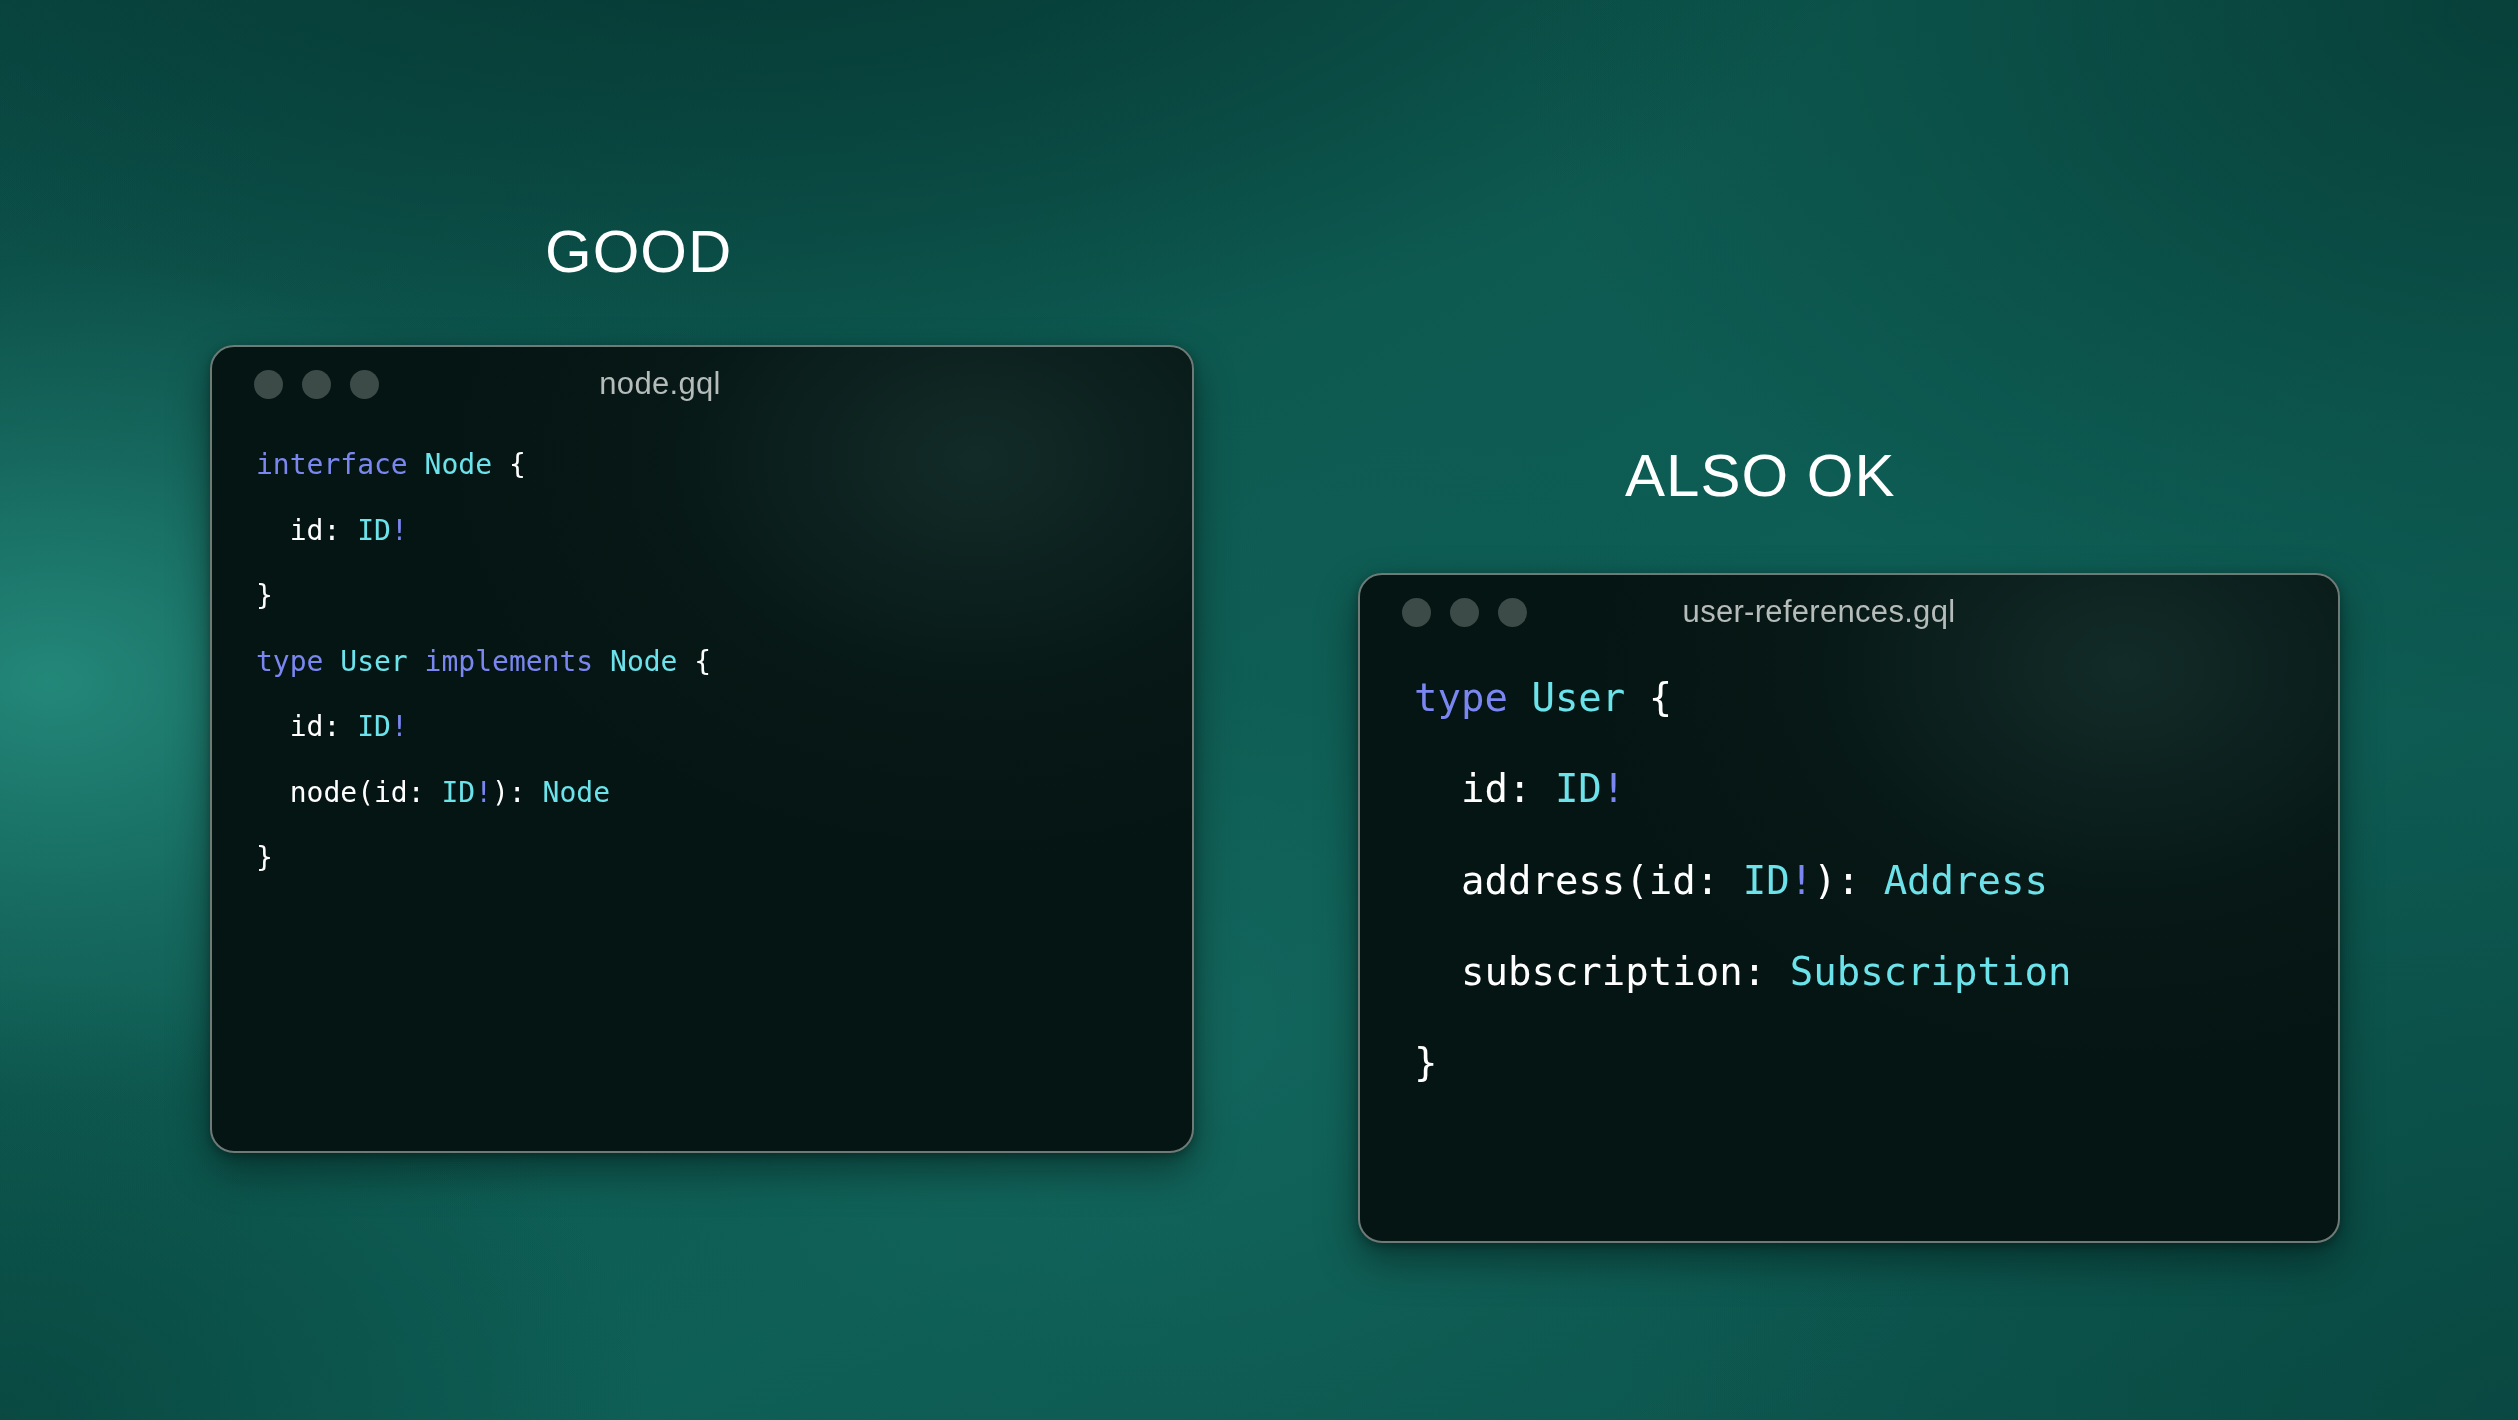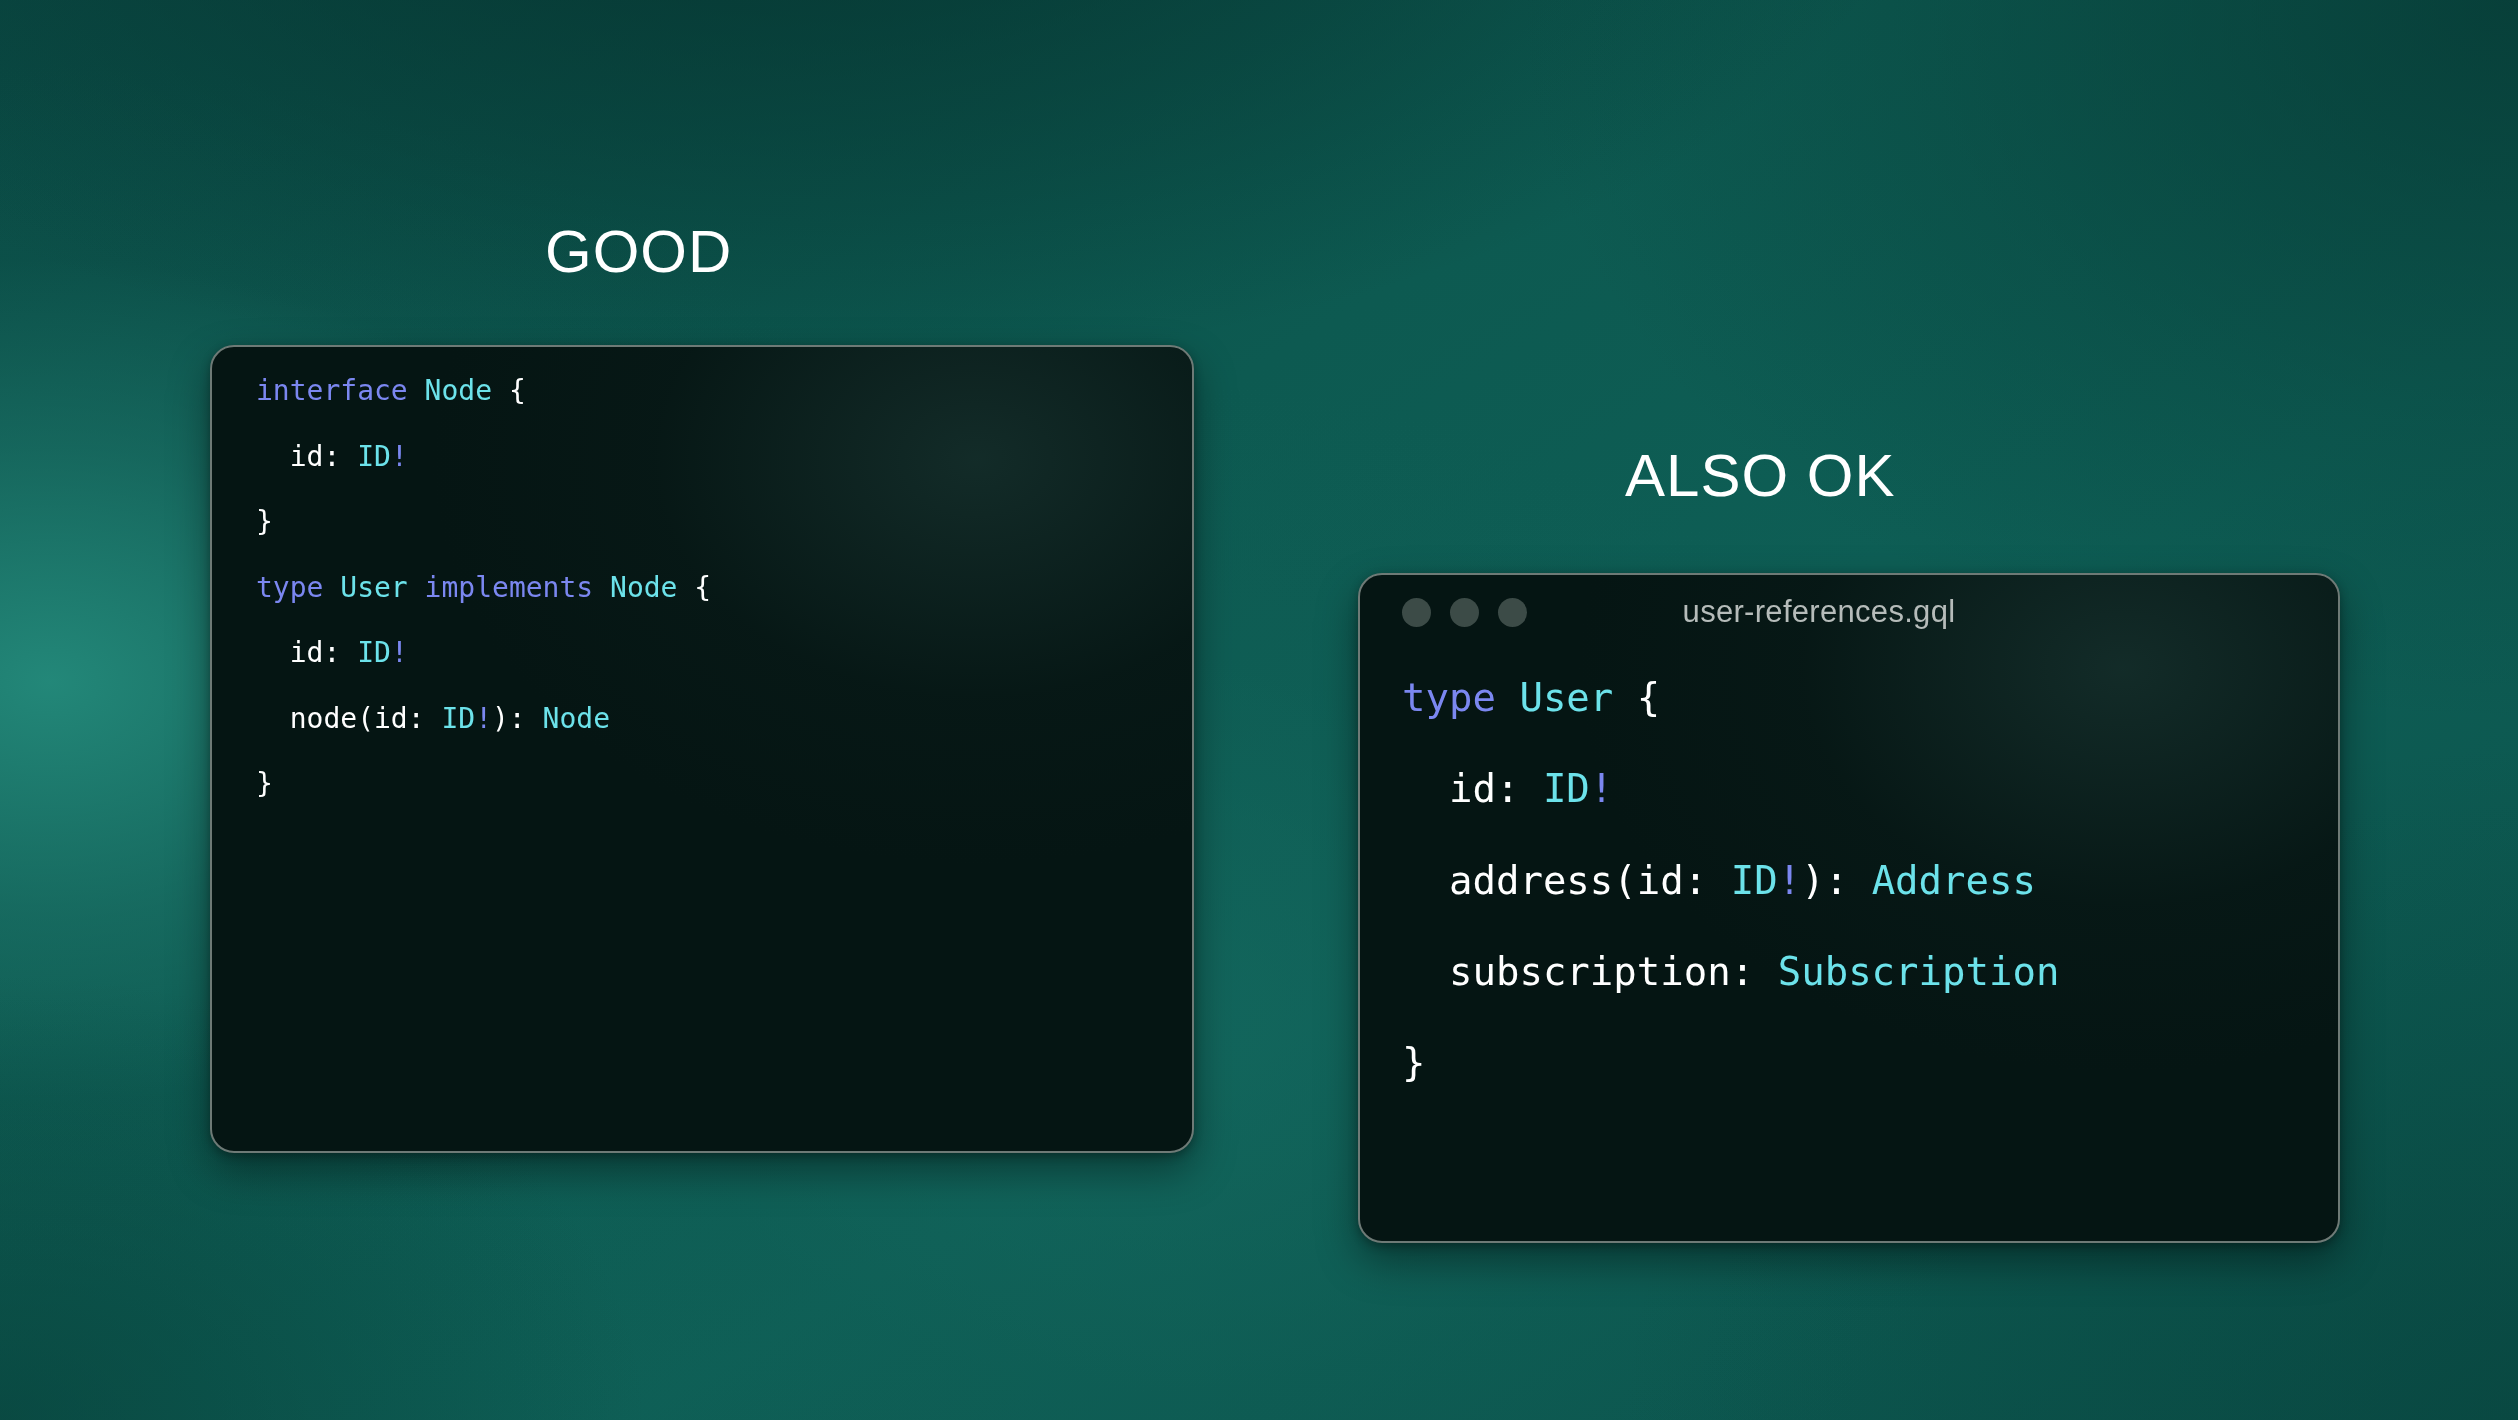--- a/index.html
+++ b/index.html
@@ -147,21 +147,21 @@
     position: relative;
     z-index: 2;
     padding: 28px 0 0 44px;
     font-family: "DejaVu Sans Mono", "Liberation Mono", monospace;
     font-size: 28px;
     line-height: 1.17;
     color: #ffffff;
     white-space: pre;
     letter-spacing: 0px;
   }
-  #window-right .code { font-size: 39px; padding-left: 42px; padding-top: 26px; }
+  #window-right .code { font-size: 39px; padding-left: 42px; padding-top: 26px; margin-left: 12px; }
 
   .code .line { display: block; min-height: 1.17em; }
   .tok-kw   { color: #7b87f0; }
   .tok-type { color: #6ce2ea; }
   .tok-plain{ color: #ffffff; }
 </style>
 </head>
 <body>
 
 <div id="canvas">
@@ -172,20 +172,28 @@
   <div class="bg-layer bg-dark-top"></div>
   <div class="bg-layer bg-dark-tr"></div>
   <div class="bg-layer bg-dark-bl"></div>
   <div class="bg-layer bg-dark-br"></div>
 
   <div class="heading" id="heading-good">GOOD</div>
 
   <div class="heading" id="heading-ok">ALSO OK</div>
 
   <div class="window" id="window-left">
+    <div class="titlebar">
+      <div class="dots">
+        <span class="dot"></span>
+        <span class="dot"></span>
+        <span class="dot"></span>
+      </div>
+      <div class="win-title">node.gql</div>
+    </div>
     <div class="code"><span class="line"><span class="tok-kw">interface </span><span class="tok-type">Node </span><span class="tok-plain">{</span></span>
 <span class="line"><span class="tok-plain">  id: </span><span class="tok-type">ID</span><span class="tok-kw">!</span></span>
 <span class="line"><span class="tok-plain">}</span></span>
 <span class="line"><span class="tok-kw">type </span><span class="tok-type">User </span><span class="tok-kw">implements </span><span class="tok-type">Node </span><span class="tok-plain">{</span></span>
 <span class="line"><span class="tok-plain">  id: </span><span class="tok-type">ID</span><span class="tok-kw">!</span></span>
 <span class="line"><span class="tok-plain">  node(id: </span><span class="tok-type">ID</span><span class="tok-kw">!</span><span class="tok-plain">): </span><span class="tok-type">Node</span></span>
 <span class="line"><span class="tok-plain">}</span></span>
 </div>
   </div>
 

